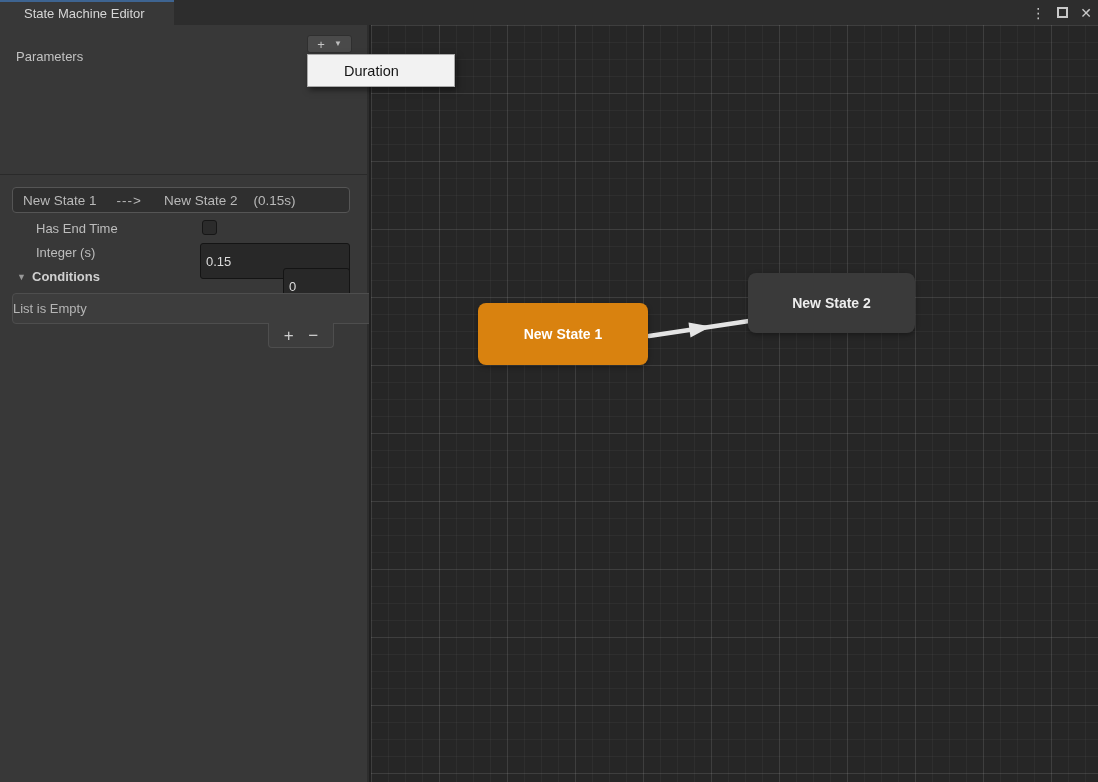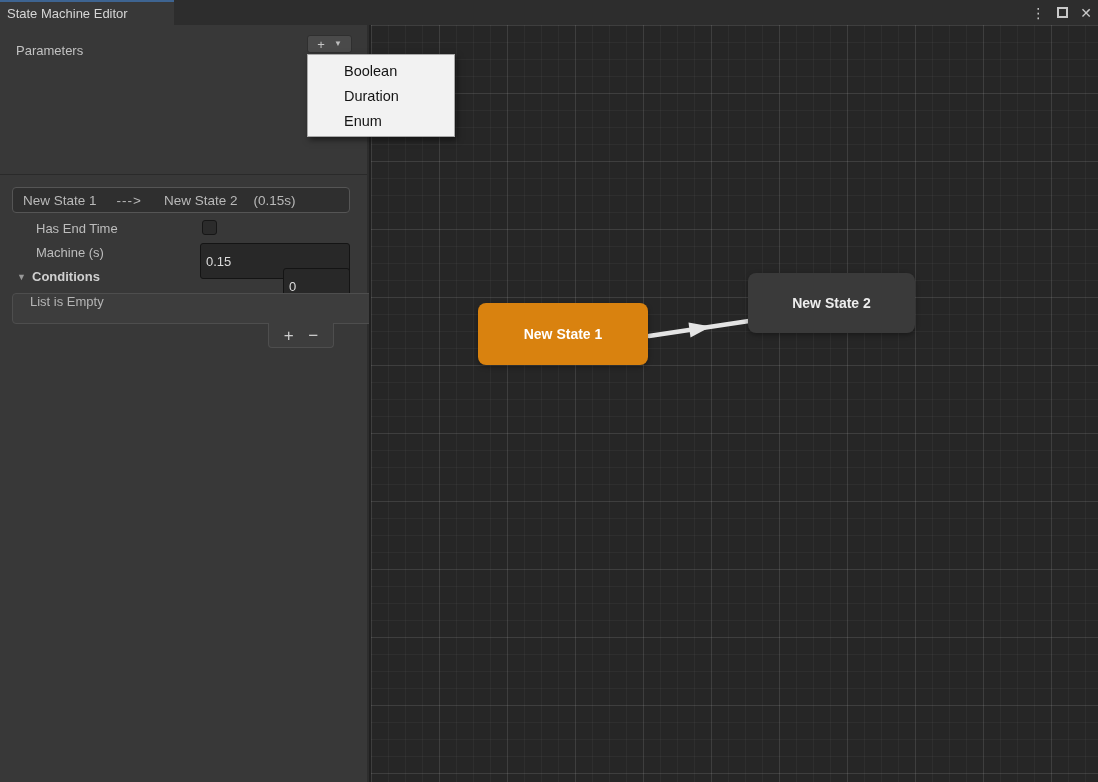--- a/index.html
+++ b/index.html
@@ -4,30 +4,30 @@
 <style>
   * { margin:0; padding:0; box-sizing:border-box; }
   html,body { width:1098px; height:782px; overflow:hidden;
     font-family:"Liberation Sans", sans-serif; }
   #window { position:relative; width:1098px; height:782px; background:#2d2d2d; }
 
   
   .titlebar { position:absolute; left:0; top:0; width:1098px; height:25px; background:#2d2d2d; }
   .tab { position:absolute; left:0; top:0; width:174px; height:25px; background:#383838;
     border-top:2px solid #3e6v491; border-top:2px solid #3e6491;
-    color:#d6d6d6; font-size:13px; display:flex; align-items:center; padding-left:7px; }
+    color:#d6d6d6; font-size:13px; display:flex; align-items:center; padding-left:24px; }
   .window-controls { position:absolute; right:6px; top:0; height:25px; display:flex;
     align-items:center; gap:12px; color:#c9c9c9; }
   .wc-glyph { font-size:14px; line-height:1; cursor:default; }
   .wc-max { width:11px; height:11px; border:2px solid #c9c9c9; }
 
   
   .sidebar { position:absolute; left:0; top:25px; width:367px; height:757px; background:#383838;
     color:#c2c2c2; font-size:13px; }
-  .params-label { position:absolute; left:16px; top:18px; }
+  .params-label { position:absolute; left:16px; top:24px; }
   .add-param-btn { position:absolute; left:307px; top:10px; width:45px; height:18px;
     background:#4a4a4a; border:1px solid #2f2f2f; border-radius:3px; display:flex;
     align-items:center; justify-content:space-evenly; color:#c6c6c6; cursor:pointer; }
   .add-param-btn .plus { font-size:13px; line-height:1; }
   .add-param-btn .caret { font-size:8px; line-height:1; color:#bdbdbd; }
   .h-divider { position:absolute; left:0; top:149px; width:367px; height:1px; background:#2a2a2a; }
 
   .transition-header { position:absolute; left:12px; top:162px; width:338px; height:26px;
     background:#2f2f2f; border:1px solid #555; border-radius:4px; display:flex;
     align-items:center; color:#b9b9b9; font-size:13.5px; padding-left:10px; }
@@ -44,21 +44,21 @@
     border-radius:3px; color:#dcdcdc; font-size:13px; padding:17px 5px;
     font-family:"Liberation Sans", sans-serif; outline:none; }
   .duration-field { left:200px; top:218px; width:150px; height:19px; }
   .cond-count-field { left:283px; top:243px; width:67px; height:18px; }
 
   .foldout-caret { position:absolute; left:17px; top:247px; font-size:9px; color:#999; cursor:pointer; }
   .conditions-label { position:absolute; left:32px; top:244px; font-weight:bold; color:#d0d0d0; cursor:pointer; }
 
   .empty-list-box { position:absolute; left:12px; top:268px; width:394px; height:31px;
     background:#3d3d3d; border:1px solid #4e4e4e; border-radius:4px; display:flex;
-    align-items:flex-start; padding-left:17px; color:#b5b5b5; }
+    align-items:center; padding-left:0; color:#b5b5b5; }
   .list-footer { position:absolute; left:268px; top:298px; width:66px; height:25px;
     background:#3d3d3d; border:1px solid #4e4e4e; border-top:none;
     border-radius:0 0 4px 4px; display:flex; align-items:center; justify-content:space-evenly; }
   .list-footer .fbtn { color:#cfcfcf; font-size:17px; line-height:1; cursor:pointer; }
 
   
   .canvas { position:absolute; left:369px; top:25px; width:729px; height:757px;
     background-color:#262626; border-left:2px solid #202020;
     background-image:
       linear-gradient(rgba(255,255,255,0.075) 1px, transparent 1px),
@@ -106,21 +106,21 @@
     <div class="transition-header">
       <span class="t-from">New State 1</span>
       <span class="t-arrow">---&gt;</span>
       <span class="t-to">New State 2</span>
       <span class="t-dur">(0.15s)</span>
     </div>
 
     <div class="field-label lab-endtime">Has End Time</div>
     <div class="checkbox"></div>
 
-    <div class="field-label lab-duration">Machine (s)</div>
+    <div class="field-label lab-duration">Integer (s)</div>
     <input class="text-field duration-field" value="0.15" style="">
 
     <span class="foldout-caret">▼</span>
     <span class="conditions-label">Conditions</span>
     <input class="text-field cond-count-field" value="0" style="">
 
     <div class="empty-list-box">
       <span>List is Empty</span>
     </div>
     <div class="list-footer">
@@ -136,18 +136,16 @@
     </svg>
     <div class="node node-1">
       <span>New State 1</span>
     </div>
     <div class="node node-2">
       <span>New State 2</span>
     </div>
   </div>
 
   <div class="type-menu">
-    <div class="item">Boolean</div>
     <div class="item">Duration</div>
-    <div class="item">Enum</div>
   </div>
 
 </div>
 
 </body></html>

